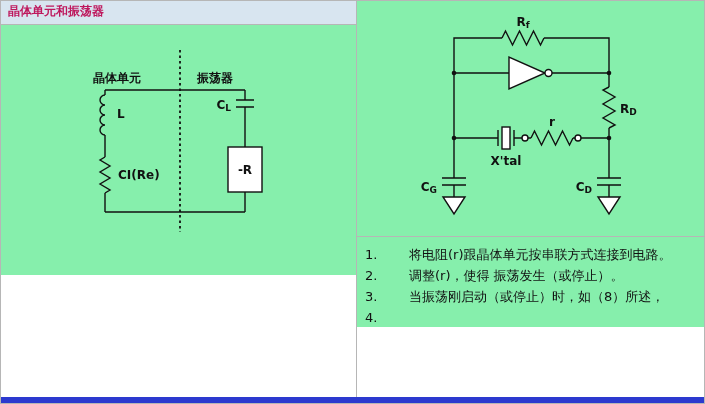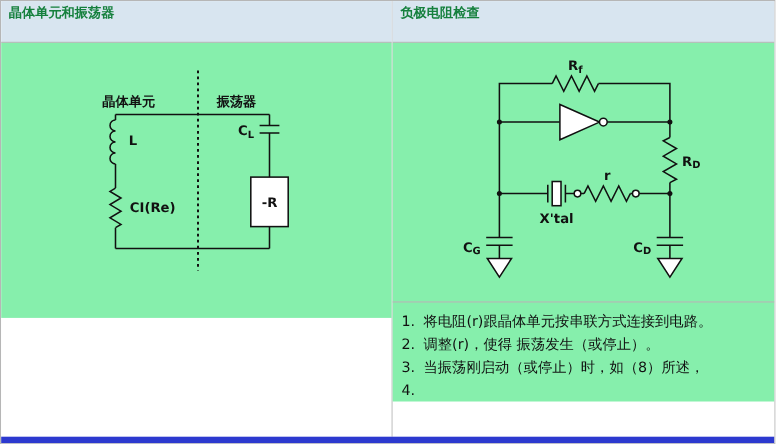--- a/index.html
+++ b/index.html
@@ -9,45 +9,45 @@
     width: 705px; height: 404px;
     background: #ffffff;
     border: 1px solid #b6b6b6;
     font-family: "DejaVu Sans", "Liberation Sans", sans-serif;
     overflow: hidden;
   }
   .panel { position: absolute; top: 0; bottom: 6px; background:#fff; }
   .panel-left  { left: 0; width: 356px; border-right: 1px solid #b6b6b6; }
   .panel-right { left: 356px; right: 0; }
   .panel-header {
-    height: 38px; line-height: 21px;
+    height: 24px; line-height: 21px;
     background: #d8e5f0;
     border-bottom: 1px solid #b6b6b6;
-    font-size: 12px; font-weight: bold; color: #15803d;
+    font-size: 12px; font-weight: bold; color: #be185d;
     padding-left: 7px;
   }
   .panel-body { position: relative; background: #86efac; }
   .circuit { display: block; }
 
   .w    { fill: none; stroke: #111; stroke-width: 1.4; }
   .dash { fill: none; stroke: #111; stroke-width: 1.8; stroke-dasharray: 2.5,3; }
   .sym  { fill: #fff; stroke: #111; stroke-width: 1.4; }
   .dot  { fill: #111; stroke: none; }
   .lbl  { font-size: 12px; font-weight: bold; fill: #111;
           font-family: "DejaVu Sans", "Liberation Sans", sans-serif; }
   .sub  { font-size: 9px; }
 
   .notes {
     border-top: 1px solid #b6b6b6;
     padding: 8px 6px 0 8px;
     font-size: 13px; color: #111;
   }
   .note { display: flex; margin-bottom: 2px; line-height: 19px; }
   .note .num { flex: 0 0 20px; width: 20px; }
-  .note .txt { flex: 1; }
+  .note .txt { flex: 1; margin-left: 24px; }
   .note .line { display: block; }
 
   .bottom-bar { position: absolute; left: 0; right: 0; bottom: 0; height: 6px; background: #2c39cf; }
 </style>
 </head>
 <body>
 
 <div class="page">
 
   <div class="panel panel-left">
@@ -74,21 +74,20 @@
         <path class="w" d="M235,75 H253 M235,82 H253"></path>
         <text class="lbl" x="230" y="84" text-anchor="end"><tspan>C</tspan><tspan class="sub" dy="2">L</tspan></text>
 
         <rect class="sym" x="227" y="122" width="34" height="45"></rect>
         <text class="lbl" x="244" y="149" text-anchor="middle">-R</text>
       </svg>
     </div>
   </div>
 
   <div class="panel panel-right">
-    <div class="panel-header" style="background-color: rgb(216, 229, 240);">负极电阻检查</div>
     <div class="panel-body">
       <svg class="circuit" width="347" height="235" viewBox="0 0 347 235">
 
         <path class="w" d="M97,72 V37 H145 M187,37 H252 V72"></path>
 
         <path class="w" d="M145,37 l3.5,-7 l7,14 l7,-14 l7,14 l7,-14 l7,14 l3.5,-7"></path>
         <text class="lbl" x="166" y="25" text-anchor="middle"><tspan>R</tspan><tspan class="sub" dy="2">f</tspan></text>
 
         <path class="w" d="M97,72 H152 M195,72 H252"></path>
         <polygon class="sym" points="152,56 152,88 188,72"></polygon>

